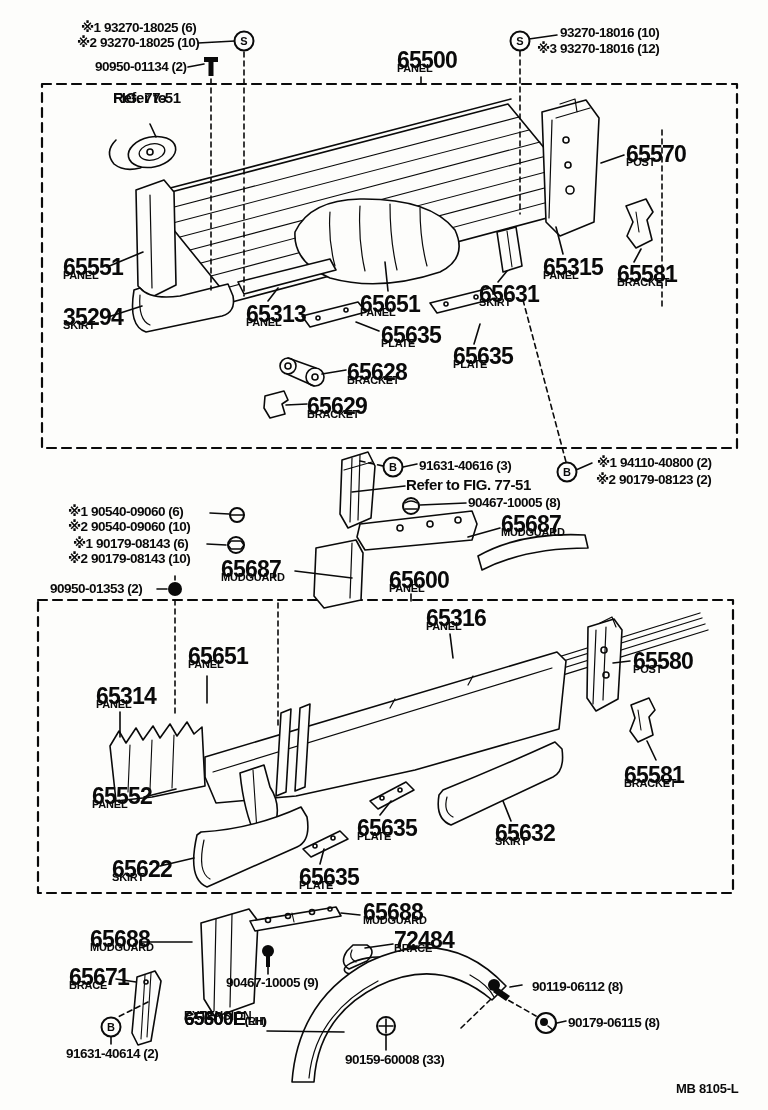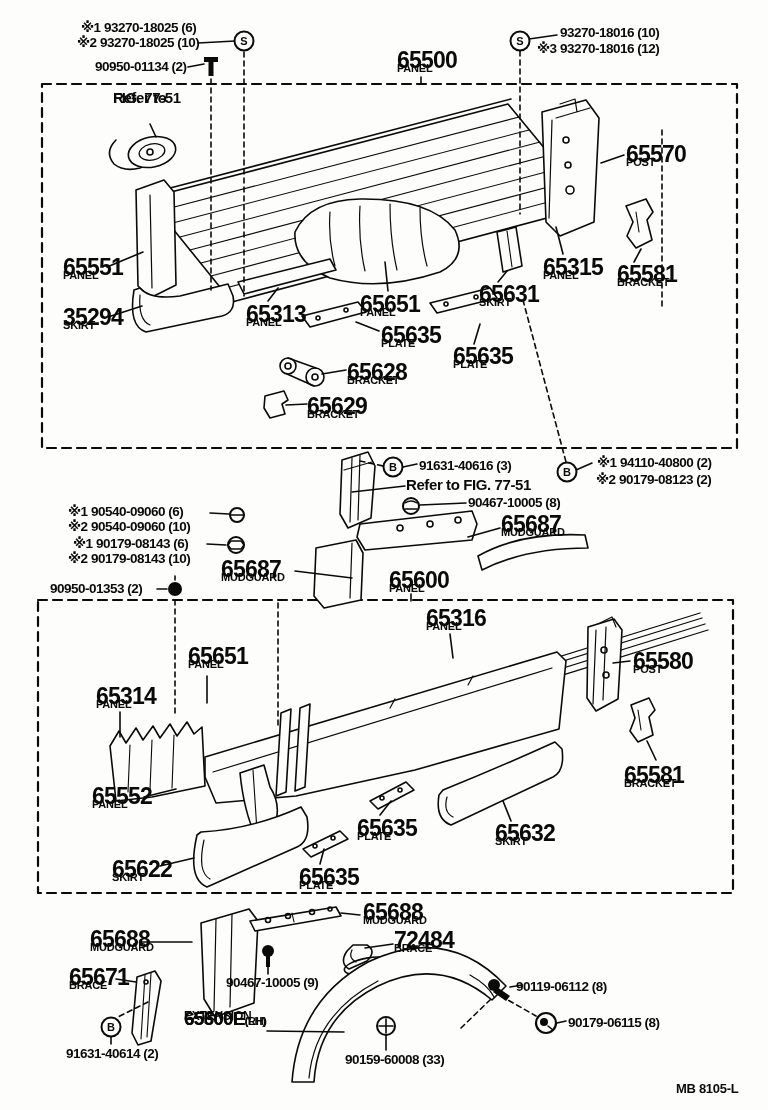--- a/index.html
+++ b/index.html
@@ -376,21 +376,21 @@
       <div class="fast-label" style="left: 597px; top: 456px;">※1 94110-40800 (2)</div>
       <div class="fast-label" style="left: 596px; top: 473px;">※2 90179-08123 (2)</div>
       <div class="fast-label" style="left: 68px; top: 505px;">※1 90540-09060 (6)</div>
       <div class="fast-label" style="left: 68px; top: 520px;">※2 90540-09060 (10)</div>
       <div class="fast-label" style="left: 73px; top: 537px;">※1 90179-08143 (6)</div>
       <div class="fast-label" style="left: 68px; top: 552px;">※2 90179-08143 (10)</div>
       <div class="fast-label" style="left: 50px; top: 582px;">90950-01353 (2)</div>
       <div class="fast-label" style="left: 226px; top: 976px;">90467-10005 (9)</div>
       <div class="fast-label" style="left: 66px; top: 1047px;">91631-40614 (2)</div>
       <div class="fast-label" style="left: 345px; top: 1053px;">90159-60008 (33)</div>
-      <div class="fast-label" style="left: 516px; top: 980px;">90119-06112 (8)</div>
+      <div class="fast-label" style="left: 532px; top: 980px;">90119-06112 (8)</div>
       <div class="fast-label" style="left: 568px; top: 1016px;">90179-06115 (8)</div>
       <div class="note-label center" style="left: 113px; top: 90px; width: 86px;">
         <div>Refer to</div>
         <div>FIG. 77-51</div>
       </div>
       <div class="note-label" style="left: 406px; top: 477px;">
         <div>Refer to FIG. 77-51</div>
       </div>
       <div class="marker" style="left: 244px; top: 41px;">S</div>
       <div class="marker" style="left: 520px; top: 41px;">S</div>

